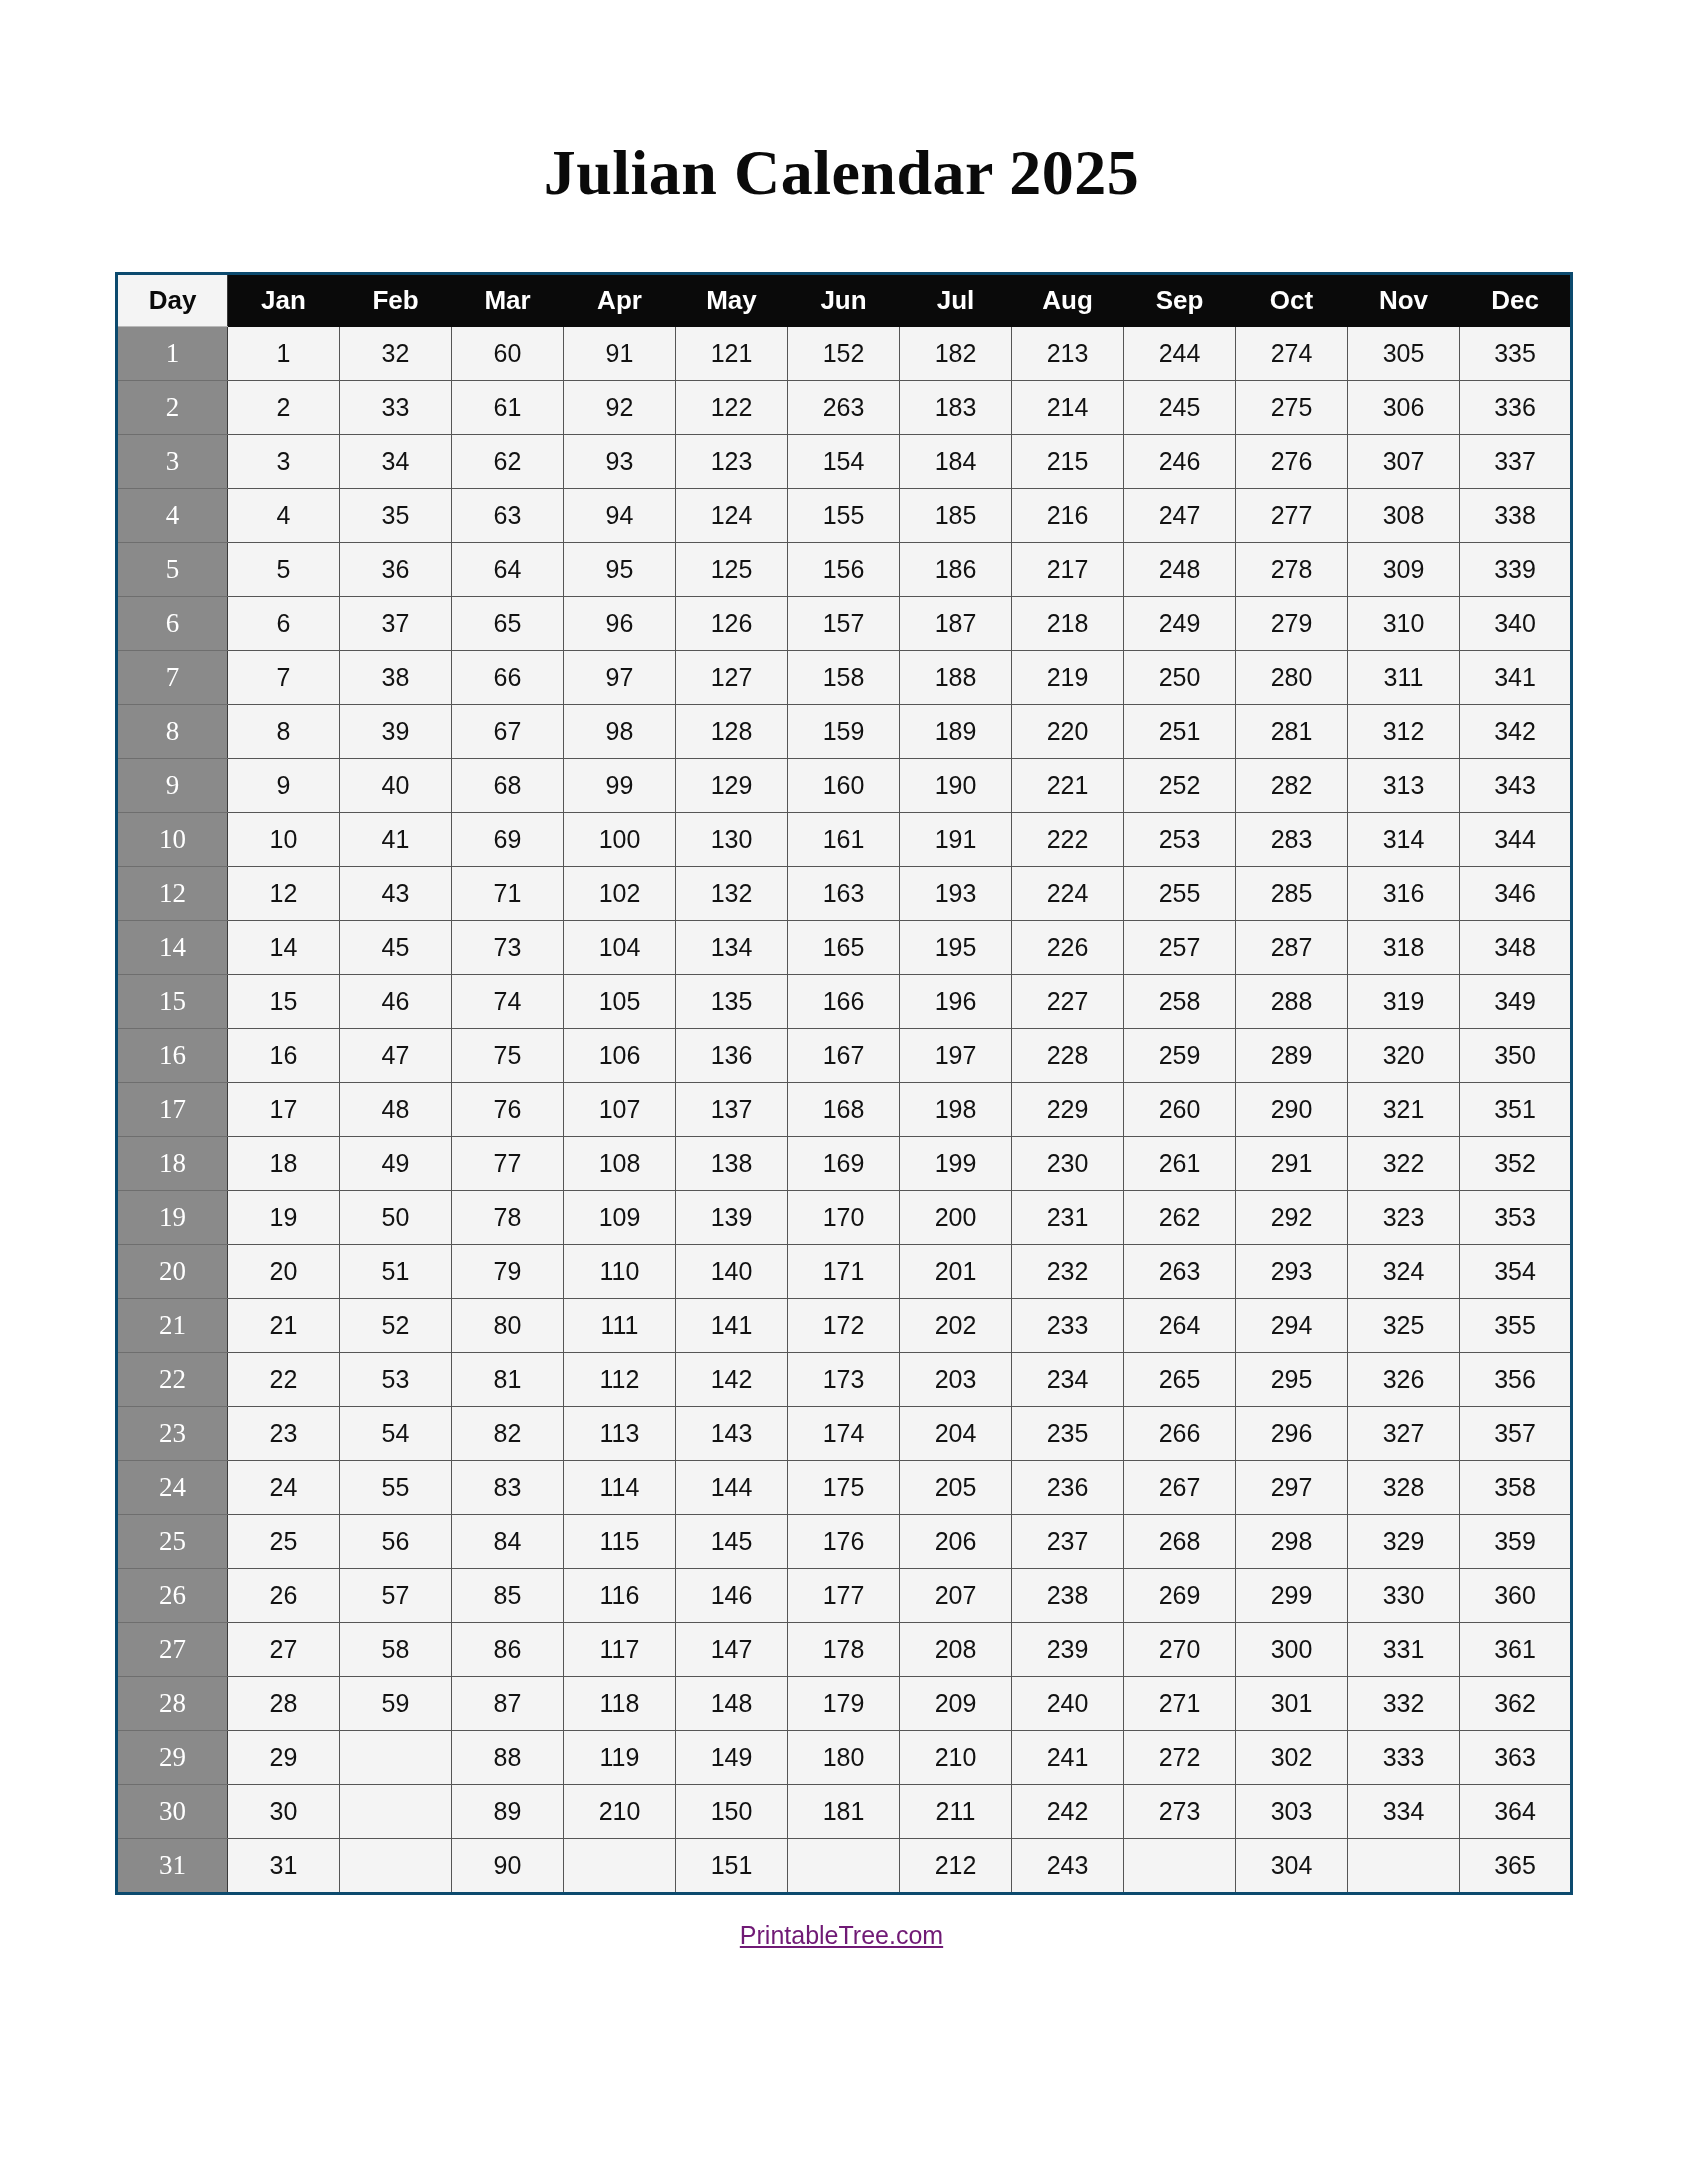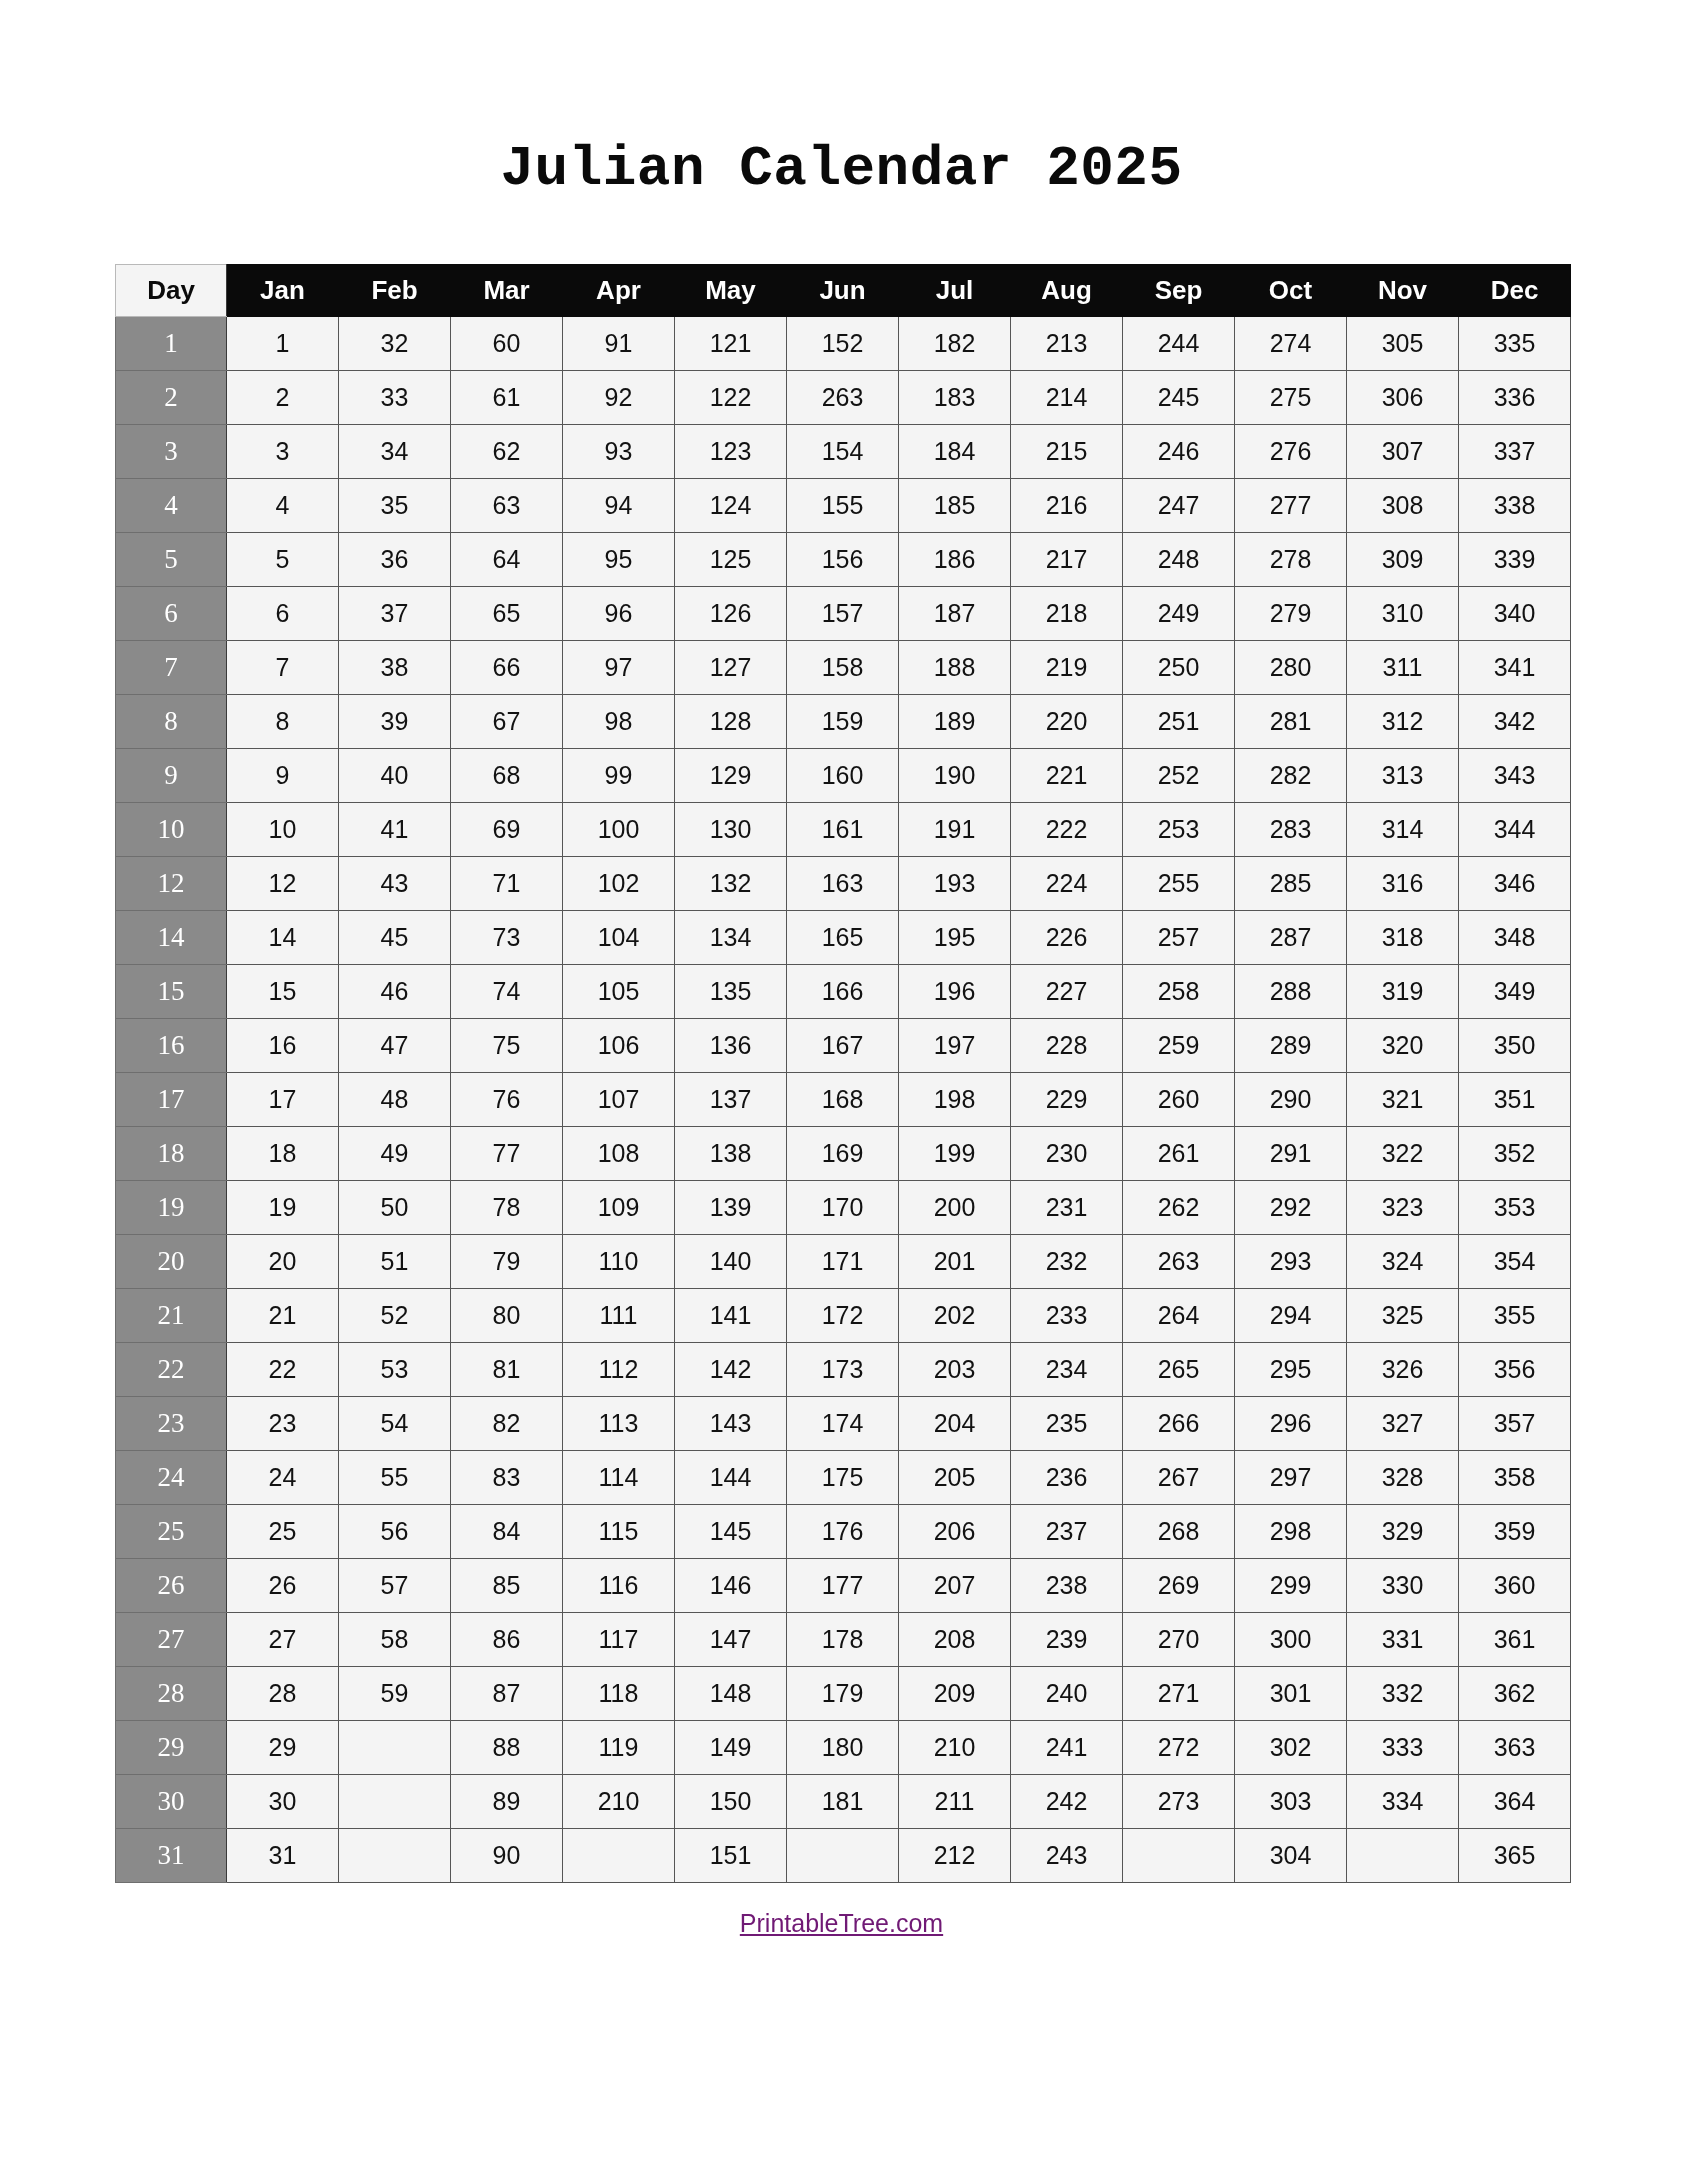--- a/index.html
+++ b/index.html
@@ -18,39 +18,39 @@
   .page {
     width: 1683px;
     height: 2178px;
     box-sizing: border-box;
     background: #ffffff;
     display: flex;
     flex-direction: column;
     align-items: center;
   }
   .page-title {
-    font-family: Liberation Mono, monospace;
+    font-family: Liberation Serif, serif;
     font-weight: bold;
-    font-size: 56px;
+    font-size: 64px;
     letter-spacing: 0.5px;
     color: #0a0a0a;
     margin-top: 141px;
     margin-bottom: 0;
     line-height: 1;
     text-align: center;
   }
   .calendar-wrap {
     margin-top: 67px;
     width: 1453px;
   }
   table.julian {
     border-collapse: collapse;
     table-layout: fixed;
     width: 1453px;
-    border: 1px solid #0c4a6e;
+    border: 3px solid #0c4a6e;
   }
   table.julian col.day-col { width: 111px; }
   table.julian col.month-col { width: 112px; }
 
   thead th {
     height: 51px;
     background: #0a0a0a;
     color: #ffffff;
     font-family: "Liberation Sans", sans-serif;
     font-weight: bold;

